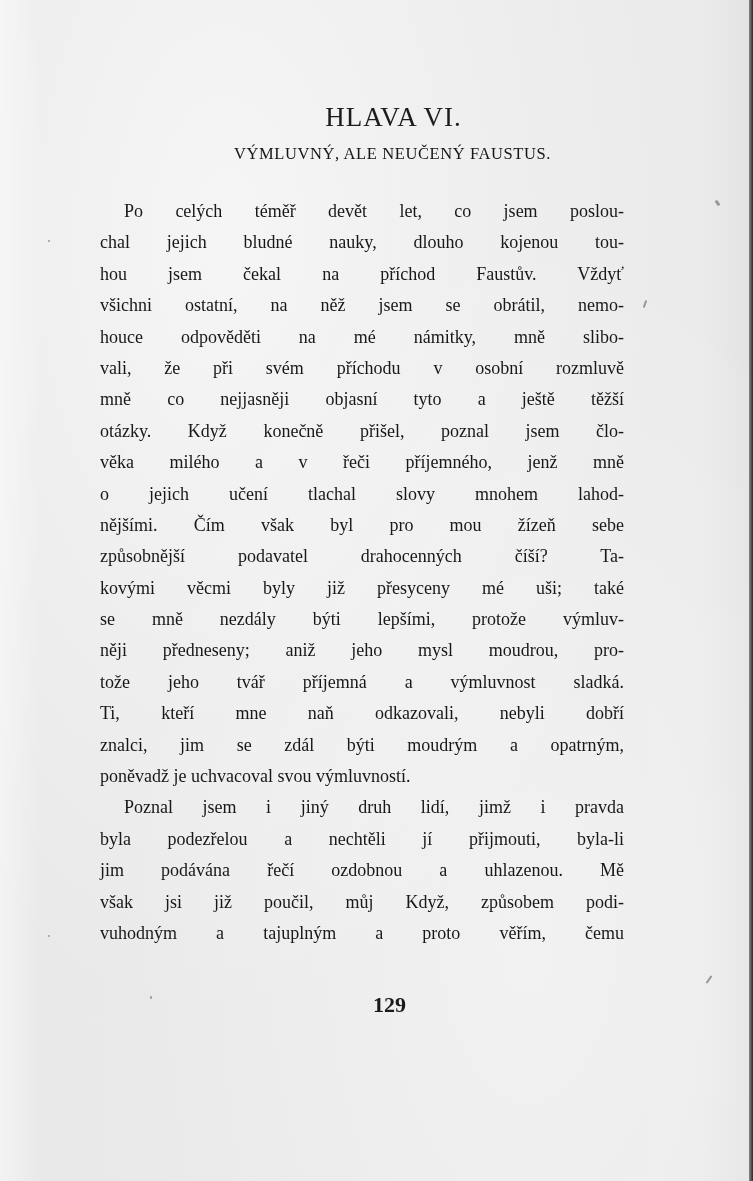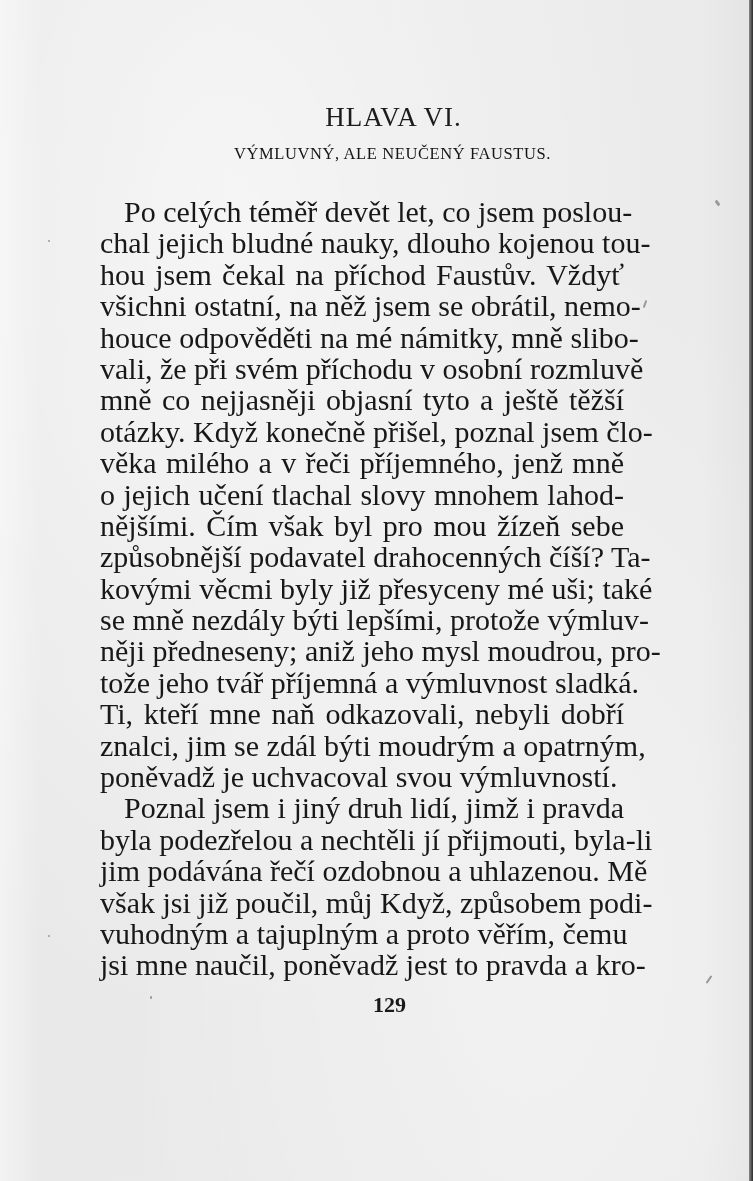--- a/index.html
+++ b/index.html
@@ -61,21 +61,21 @@
       line-height: 20px;
       padding-left: 16px;
       box-sizing: border-box;
     }
     .body-text {
       position: absolute;
       top: 196px;
       left: 92px;
       width: 524px;
       font-family: "Liberation Serif", "DejaVu Serif", serif;
-      font-size: 30px;
+      font-size: 18px;
       line-height: 31.4px;
       color: #181818;
     }
     .line {
       display: block;
       height: 31.4px;
       white-space: nowrap;
       text-align: justify;
       text-align-last: justify;
     }
@@ -133,21 +133,20 @@
       <span class="line">Ti, kteří mne naň odkazovali, nebyli dobří</span>
       <span class="line">znalci, jim se zdál býti moudrým a opatrným,</span>
       <span class="line last">poněvadž je uchvacoval svou výmluvností.</span>
     </div>
     <div>
       <span class="line indent">Poznal jsem i jiný druh lidí, jimž i pravda</span>
       <span class="line">byla podezřelou a nechtěli jí přijmouti, byla-li</span>
       <span class="line">jim podávána řečí ozdobnou a uhlazenou. Mě</span>
       <span class="line">však jsi již poučil, můj Když, způsobem podi-</span>
       <span class="line">vuhodným a tajuplným a proto věřím, čemu</span>
-      <span class="line">jsi mne naučil, poněvadž jest to pravda a kro-</span>
     </div>
   </div>
 
   <div class="page-number">129</div>
 
   <div class="speck" style="left:708px;top:200px;width:3px;height:6px;transform:rotate(-35deg);"></div>
   <div class="speck" style="left:40px;top:240px;width:2px;height:2px;"></div>
   <div class="speck" style="left:636px;top:300px;width:2px;height:8px;transform:rotate(20deg);"></div>
   <div class="speck" style="left:700px;top:975px;width:2px;height:9px;transform:rotate(35deg);"></div>
   <div class="speck" style="left:142px;top:996px;width:2px;height:3px;"></div>

